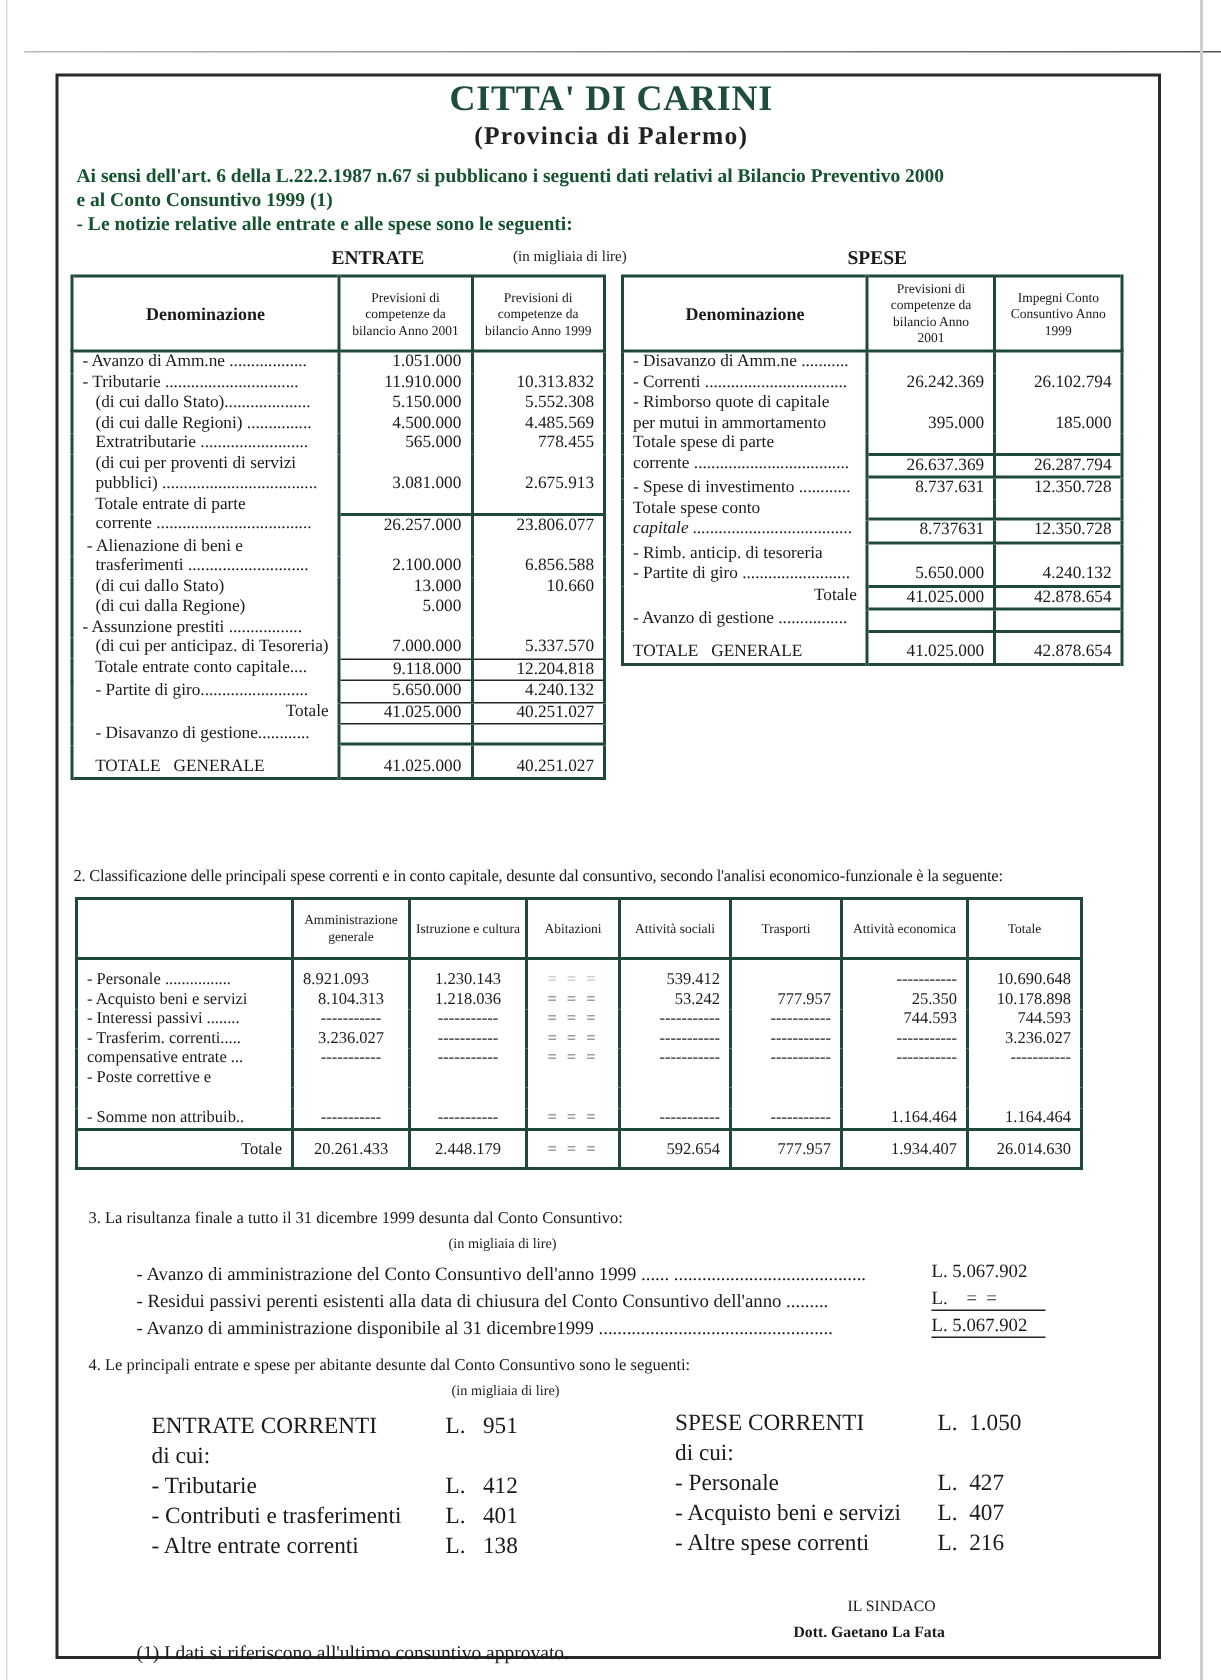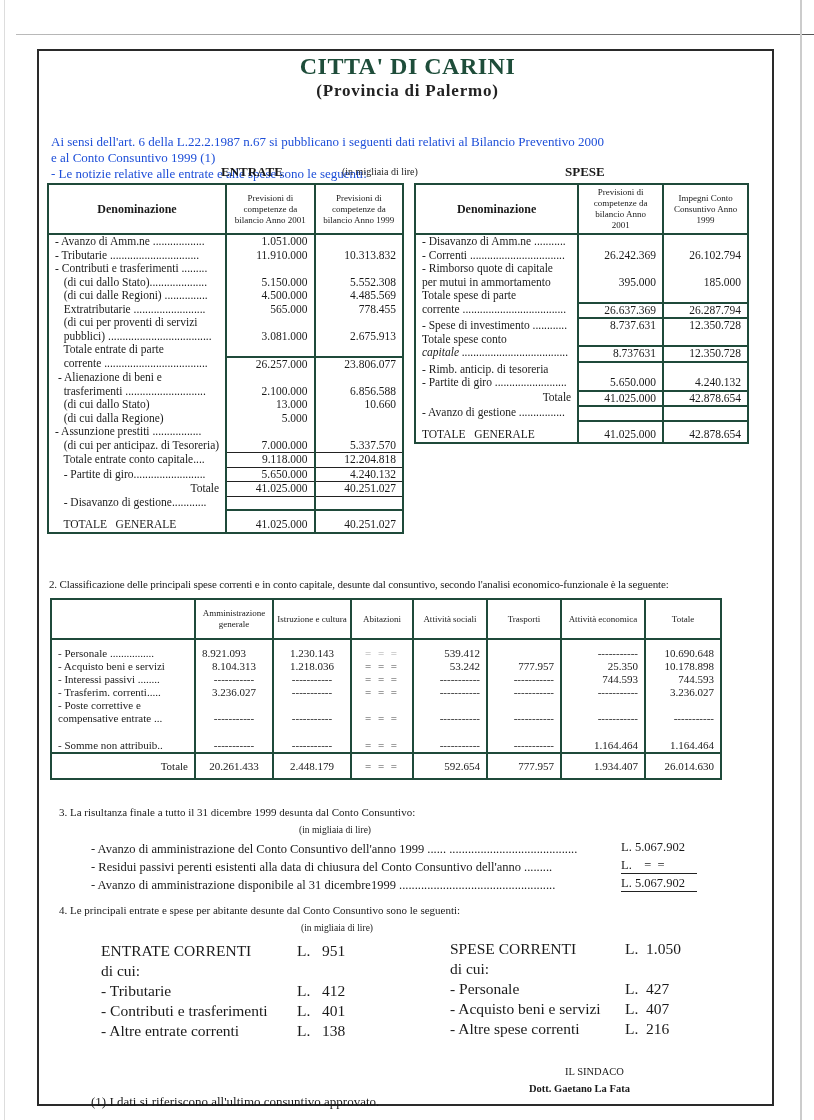--- a/index.html
+++ b/index.html
@@ -5,21 +5,21 @@
   html, body { margin:0; padding:0; }
   body { width:814px; height:1120px; background:#ffffff; position:relative; overflow:hidden;
          font-family:"Liberation Serif", "DejaVu Serif", serif; color:#1a1a1a; }
   .page-edge-top { position:absolute; left:16px; top:34px; width:798px; height:1px; background:linear-gradient(to right,#bbb,#555); }
   .page-edge-left { position:absolute; left:4px; top:0; width:1px; height:1120px; background:#ddd; }
   .page-edge-right { position:absolute; left:800px; top:0; width:2px; height:1120px; background:#ccc; }
   .frame { position:absolute; left:37px; top:49px; width:737px; height:1057px; border:2px solid #2a2a2a; box-sizing:border-box; }
   .abs { position:absolute; }
   .title { left:0; width:737px; top:0px; text-align:center; font-weight:bold; font-size:24px; color:#1e4d3a; letter-spacing:0.5px; }
   .subtitle { left:0; width:737px; top:30px; text-align:center; font-weight:bold; font-size:17px; color:#222; letter-spacing:0.8px; }
-  .intro { left:12px; top:58px; font-weight:normal; font-size:13px; line-height:16px; color:#1d4ed8; width:700px;margin-top:25px; }
+  .intro { left:12px; top:58px; font-weight:bold; font-size:13px; line-height:16px; color:#14532d; width:700px; }
   .sec-head { font-weight:bold; font-size:13px; }
   .small { font-size:10px; }
 
   table.grid { position:absolute; border-collapse:collapse; font-size:11.5px; color:#1a1a1a; }
   table.grid th, table.grid td { border-left:2px solid #1f4a3a; border-right:2px solid #1f4a3a; padding:0 6px; vertical-align:top; }
   table.grid { border:2px solid #1f4a3a; }
   table.grid thead th { border-bottom:2px solid #1f4a3a; font-weight:normal; font-size:9px; line-height:11px; text-align:center; vertical-align:middle; }
   table.grid thead th.den { font-weight:bold; font-size:12px; }
   td.num { text-align:right; white-space:nowrap; }
   td.lbl { white-space:nowrap; }
@@ -79,25 +79,20 @@
           <td class="lbl" style="white-space: pre;">- Avanzo di Amm.ne ..................</td>
           <td class="num">1.051.000</td>
           <td class="num"></td>
         </tr>
         <tr class="row">
           <td class="lbl" style="white-space: pre;">- Tributarie ...............................</td>
           <td class="num">11.910.000</td>
           <td class="num">10.313.832</td>
         </tr>
         <tr class="row">
-          <td class="lbl" style="white-space: pre;">- Contributi e trasferimenti .........</td>
-          <td class="num"></td>
-          <td class="num"></td>
-        </tr>
-        <tr class="row">
           <td class="lbl" style="white-space: pre;">   (di cui dallo Stato)....................</td>
           <td class="num">5.150.000</td>
           <td class="num">5.552.308</td>
         </tr>
         <tr class="row">
           <td class="lbl" style="white-space: pre;">   (di cui dalle Regioni) ...............</td>
           <td class="num">4.500.000</td>
           <td class="num">4.485.569</td>
         </tr>
         <tr class="row">
@@ -370,38 +365,38 @@
           <td class="lbl">- Trasferim. correnti.....</td>
           <td class="num" style="text-align: center;">3.236.027</td>
           <td class="num" style="text-align: center;">-----------</td>
           <td class="num eq" style="text-align: center;">= = =</td>
           <td class="num">-----------</td>
           <td class="num">-----------</td>
           <td class="num">-----------</td>
           <td class="num">3.236.027</td>
         </tr>
         <tr>
+          <td class="lbl">compensative entrate ...</td>
+          <td class="num" style="text-align: center;">-----------</td>
+          <td class="num" style="text-align: center;">-----------</td>
+          <td class="num eq" style="text-align: center;">= = =</td>
+          <td class="num">-----------</td>
+          <td class="num">-----------</td>
+          <td class="num">-----------</td>
+          <td class="num">-----------</td>
+        </tr>
+        <tr>
           <td class="lbl">- Poste correttive e</td>
           <td class="num" style="text-align: center;"></td>
           <td class="num" style="text-align: center;"></td>
           <td class="num eq" style="text-align: center;"></td>
           <td class="num"></td>
           <td class="num"></td>
           <td class="num"></td>
           <td class="num"></td>
-        </tr>
-        <tr>
-          <td class="lbl">compensative entrate ...</td>
-          <td class="num" style="text-align: center;">-----------</td>
-          <td class="num" style="text-align: center;">-----------</td>
-          <td class="num eq" style="text-align: center;">= = =</td>
-          <td class="num">-----------</td>
-          <td class="num">-----------</td>
-          <td class="num">-----------</td>
-          <td class="num">-----------</td>
         </tr>
         <tr style="height: 14px;">
           <td class="lbl"></td>
           <td class="num" style="text-align: center;"></td>
           <td class="num" style="text-align: center;"></td>
           <td class="num eq" style="text-align: center;"></td>
           <td class="num"></td>
           <td class="num"></td>
           <td class="num"></td>
           <td class="num"></td>

